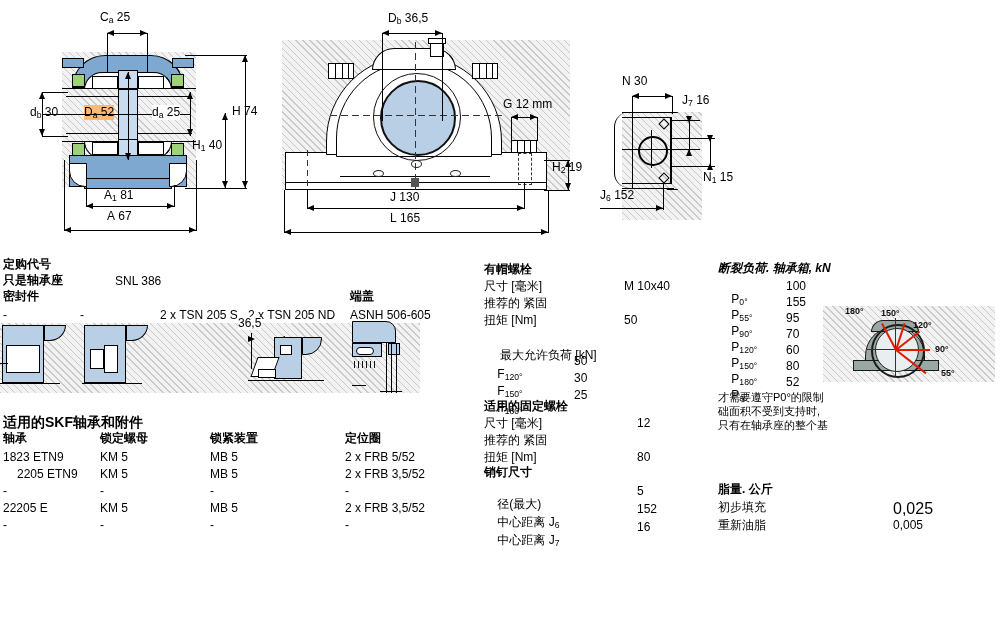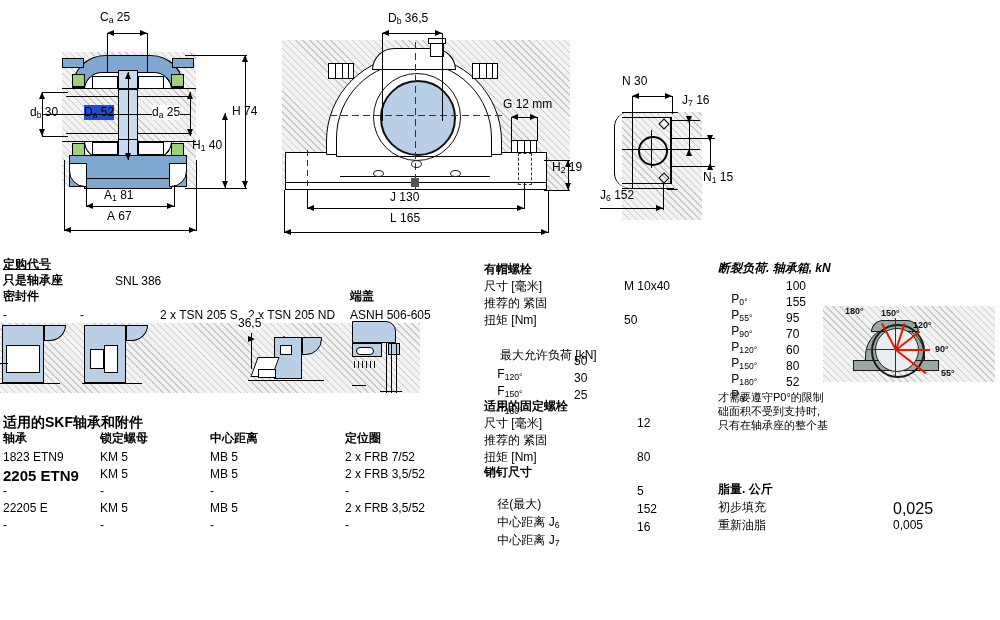--- a/index.html
+++ b/index.html
@@ -111,21 +111,21 @@
   <div class="arrU" style="left:222px; top:113px;"></div>
   <div class="arrD" style="left:222px; top:181px;"></div>
 
   <div class="abs dimlabel" style="left:30px; top:105px;"><span>d</span><sub>b</sub>&nbsp;<span>30</span></div>
   <div class="abs dimv" style="left:42px; top:92px; height:44px;"></div>
   <div class="arrU" style="left:39px; top:92px;"></div>
   <div class="arrD" style="left:39px; top:129px;"></div>
   <div class="abs line hl" style="left:42px; top:92px; width:26px;"></div>
   <div class="abs line hl" style="left:42px; top:136px; width:26px;"></div>
 
-  <div class="abs dimlabel" style="left:84px; top:105px; background:#1d4ed8;"><span>D</span><sub>a</sub>&nbsp;<span>52</span></div>
+  <div class="abs dimlabel" style="left:84px; top:105px; background:#fdba74;"><span>D</span><sub>a</sub>&nbsp;<span>52</span></div>
   <div class="abs dimline" style="left:42px; top:114px; width:148px;"></div>
   <div class="abs dimv" style="left:128px; top:72px; height:88px;"></div>
   <div class="arrU" style="left:125px; top:72px;"></div>
   <div class="arrD" style="left:125px; top:153px;"></div>
 
   <div class="abs dimlabel" style="left:152px; top:105px; background:#fff;"><span>d</span><sub>a</sub>&nbsp;<span>25</span></div>
   <div class="abs dimv" style="left:190px; top:92px; height:44px;"></div>
   <div class="arrU" style="left:187px; top:92px;"></div>
   <div class="arrD" style="left:187px; top:129px;"></div>
 
@@ -266,21 +266,21 @@
   <div class="abs line hl" style="left:70px; top:116px; width:45px;"></div>
 
   <div class="abs dimlabel" style="left:0px; top:138px;"><span>J</span><sub>6</sub>&nbsp;<span>152</span></div>
   <div class="abs dimline" style="left:0px; top:158px; width:63px;"></div>
   <div class="arrR" style="left:56px; top:155px;"></div>
   <div class="abs line vl" style="left:63px; top:133px; height:27px;"></div>
 </div>
 
 <div class="abs" style="left:0px; top:255px; width:470px; height:155px;">
 
-  <div class="abs txt bold" style="left:3px; top:3px; font-size:12px;text-decoration:underline;">定购代号</div>
+  <div class="abs txt bold" style="left:3px; top:3px; font-size:12px;">定购代号</div>
   <div class="abs txt bold" style="left:3px; top:19px; font-size:12px;">只是轴承座</div>
   <div class="abs txt" style="left:115px; top:20px; font-size:12px;">SNL 386</div>
   <div class="abs txt bold" style="left:3px; top:35px; font-size:12px;">密封件</div>
   <div class="abs txt bold" style="left:350px; top:35px; font-size:12px;">端盖</div>
 
   <div class="abs txt" style="left:3px; top:54px; font-size:12px;">-</div>
   <div class="abs txt" style="left:80px; top:54px; font-size:12px;">-</div>
   <div class="abs txt" style="left:160px; top:54px; font-size:12px;">2 x TSN 205 S</div>
   <div class="abs txt" style="left:248px; top:54px; font-size:12px;">2 x TSN 205 ND</div>
   <div class="abs txt" style="left:350px; top:54px; font-size:12px;">ASNH 506-605</div>
@@ -330,29 +330,29 @@
     <div class="abs line hl" style="left:30px; top:72px; width:22px;"></div>
     <div class="abs line hl" style="left:2px; top:66px; width:14px;"></div>
   </div>
 </div>
 
 <div class="tbl" style="left:0px; top:415px; width:470px; height:110px;">
   <div class="abs txt bold" style="left:3px; top:0px; font-size:14px;">适用的SKF轴承和附件</div>
 
   <div class="abs txt bold" style="left:3px; top:17px; font-size:12px;">轴承</div>
   <div class="abs txt bold" style="left:100px; top:17px; font-size:12px;">锁定螺母</div>
-  <div class="abs txt bold" style="left:210px; top:17px; font-size:12px;">中心距离</div>
+  <div class="abs txt bold" style="left:210px; top:17px; font-size:12px;">锁紧装置</div>
   <div class="abs txt bold" style="left:345px; top:17px; font-size:12px;">定位圈</div>
 
   <div class="abs txt" style="left:3px;   top:36px; font-size:12px;">1823 ETN9</div>
   <div class="abs txt" style="left:100px; top:36px; font-size:12px;">KM 5</div>
   <div class="abs txt" style="left:210px; top:36px; font-size:12px;">MB 5</div>
-  <div class="abs txt" style="left:345px; top:36px; font-size:12px;">2 x FRB 7/52</div>
-
-  <div class="abs txt" style="left:3px;   top:53px; font-size:15px;font-weight:bold;">2205 ETN9</div>
+  <div class="abs txt" style="left:345px; top:36px; font-size:12px;">2 x FRB 5/52</div>
+
+  <div class="abs txt" style="left:17px;   top:53px; font-size:12px;">2205 ETN9</div>
   <div class="abs txt" style="left:100px; top:53px; font-size:12px;">KM 5</div>
   <div class="abs txt" style="left:210px; top:53px; font-size:12px;">MB 5</div>
   <div class="abs txt" style="left:345px; top:53px; font-size:12px;">2 x FRB 3,5/52</div>
 
   <div class="abs txt" style="left:3px;   top:70px; font-size:12px;">-</div>
   <div class="abs txt" style="left:100px; top:70px; font-size:12px;">-</div>
   <div class="abs txt" style="left:210px; top:70px; font-size:12px;">-</div>
   <div class="abs txt" style="left:345px; top:70px; font-size:12px;">-</div>
 
   <div class="abs txt" style="left:3px;   top:87px; font-size:12px;">22205 E</div>

